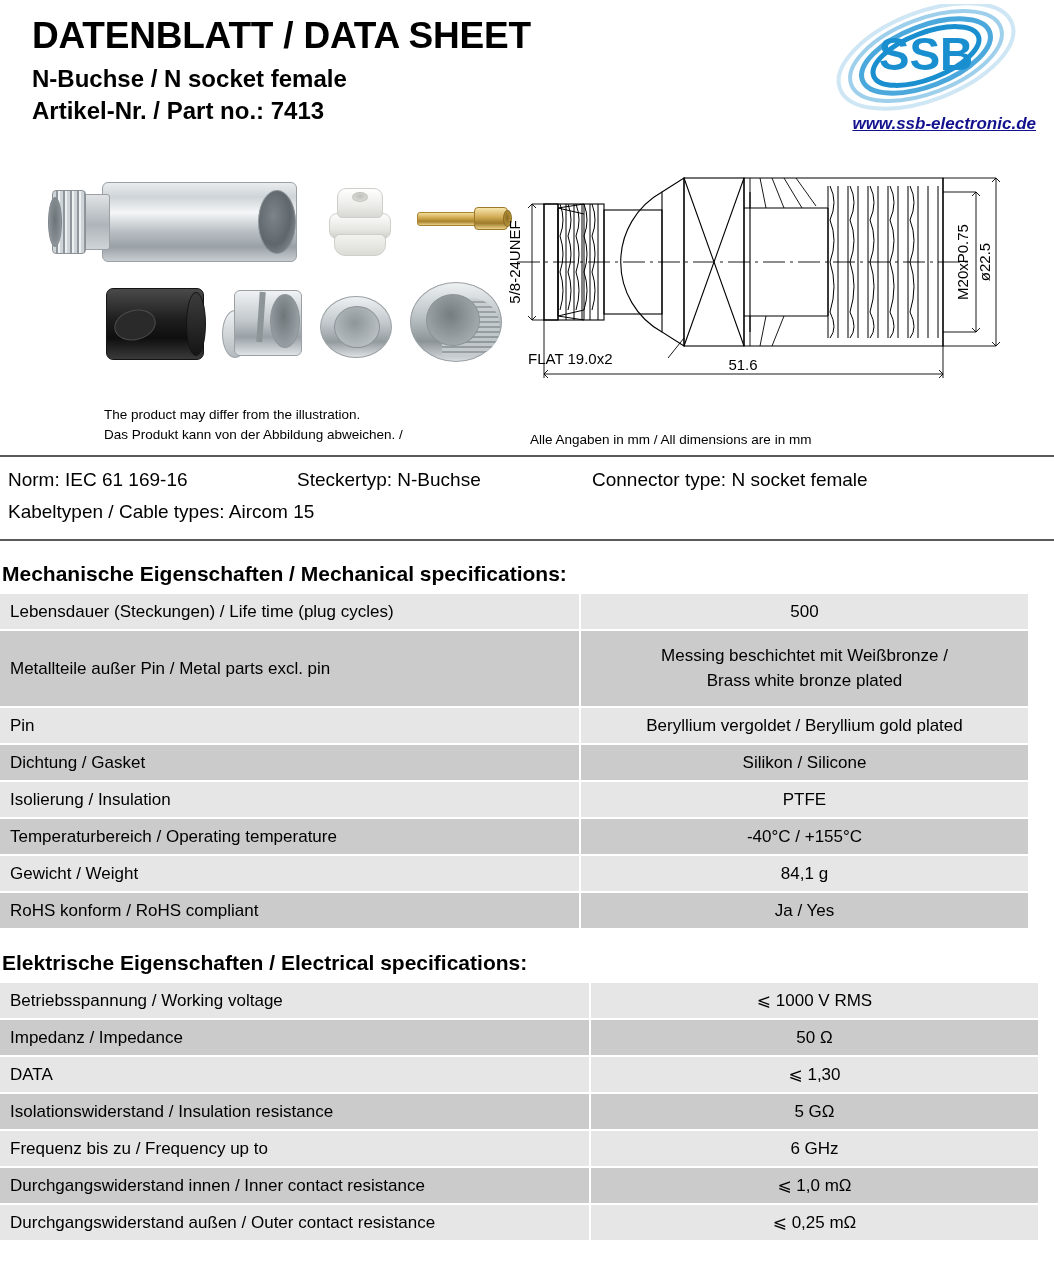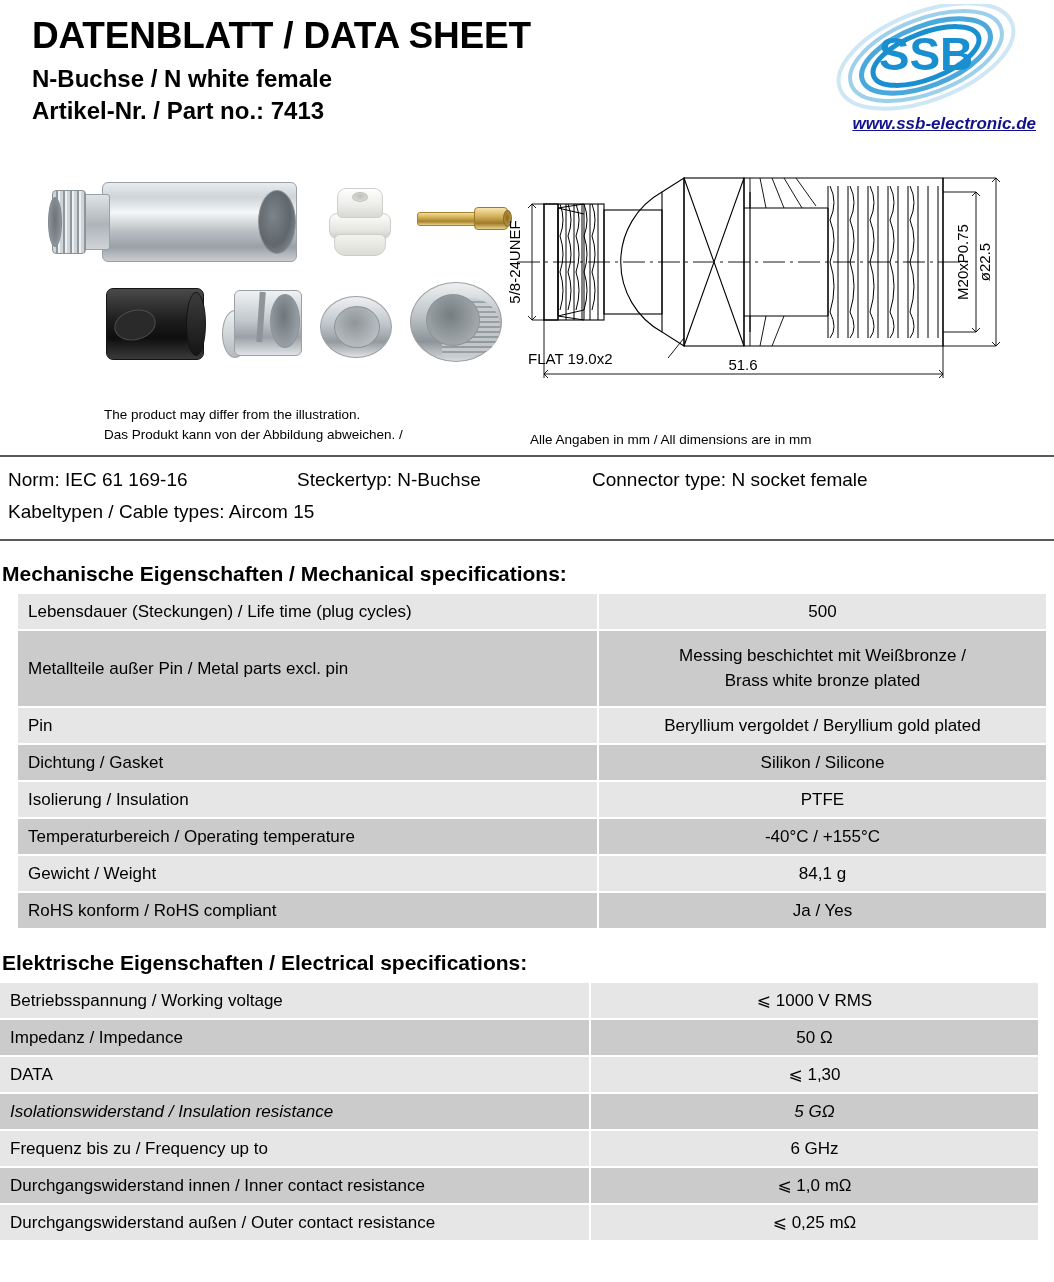--- a/index.html
+++ b/index.html
@@ -96,21 +96,21 @@
     font-size: 17px;
     vertical-align: middle;
     border-bottom: 2px solid #ffffff;
     border-right: 2px solid #ffffff;
   }
   .spec td.v { text-align: center; border-right: none; padding: 0 6px; }
   .spec tr.odd td { background: #e6e6e6; }
   .spec tr.even td { background: #cbcbcb; }
   .spec td .two-line { line-height: 1.42; }
 
-  #mech-table { width: 1028px; margin-left: 0px; padding-left: 18px; }
+  #mech-table { width: 1028px; margin-left: 0px; }
   #mech-table col.k { width: 581px; }
   #mech-table col.v { width: 447px; }
 
   #elec-table { width: 1038px; margin-left: 0px; }
   #elec-table col.k { width: 591px; }
   #elec-table col.v { width: 447px; }
 
   
   .part { position: absolute; }
 
@@ -264,21 +264,21 @@
     border: 1px solid #8c9397;
   }
 </style>
 </head>
 <body>
 
 <div class="header">
 
   <div class="title-block">
     <div class="doc-title">DATENBLATT / DATA SHEET</div>
-    <div class="doc-sub">N-Buchse / N white female</div>
+    <div class="doc-sub">N-Buchse / N socket female</div>
     <div class="doc-sub2">Artikel-Nr. / Part no.: 7413</div>
   </div>
 
   <div class="brand">
     <div class="logo-wrap">
       <svg width="200" height="108" viewBox="0 0 200 108">
         <g transform="rotate(-21 100 52)" fill="none" stroke-linecap="round">
           <ellipse cx="100" cy="52" rx="92" ry="44" stroke="#cfe6f5" stroke-width="4"></ellipse>
           <ellipse cx="100" cy="52" rx="80" ry="37" stroke="#9ed0ec" stroke-width="4"></ellipse>
           <ellipse cx="100" cy="52" rx="68" ry="30" stroke="#4aa8dc" stroke-width="5"></ellipse>
@@ -482,21 +482,21 @@
         <td class="v">⩽ 1000 V RMS</td>
       </tr>
       <tr class="even" style="height: 37px;">
         <td>Impedanz / Impedance</td>
         <td class="v">50 Ω</td>
       </tr>
       <tr class="odd" style="height: 37px;">
         <td>DATA</td>
         <td class="v">⩽ 1,30</td>
       </tr>
-      <tr class="even" style="height: 37px; font-style: italic;">
+      <tr class="even" style="height: 37px;">
         <td>Isolationswiderstand / Insulation resistance</td>
         <td class="v">5 GΩ</td>
       </tr>
       <tr class="odd" style="height: 37px;">
         <td>Frequenz bis zu / Frequency up to</td>
         <td class="v">6 GHz</td>
       </tr>
       <tr class="even" style="height: 37px;">
         <td>Durchgangswiderstand innen / Inner contact resistance</td>
         <td class="v">⩽ 1,0 mΩ</td>

